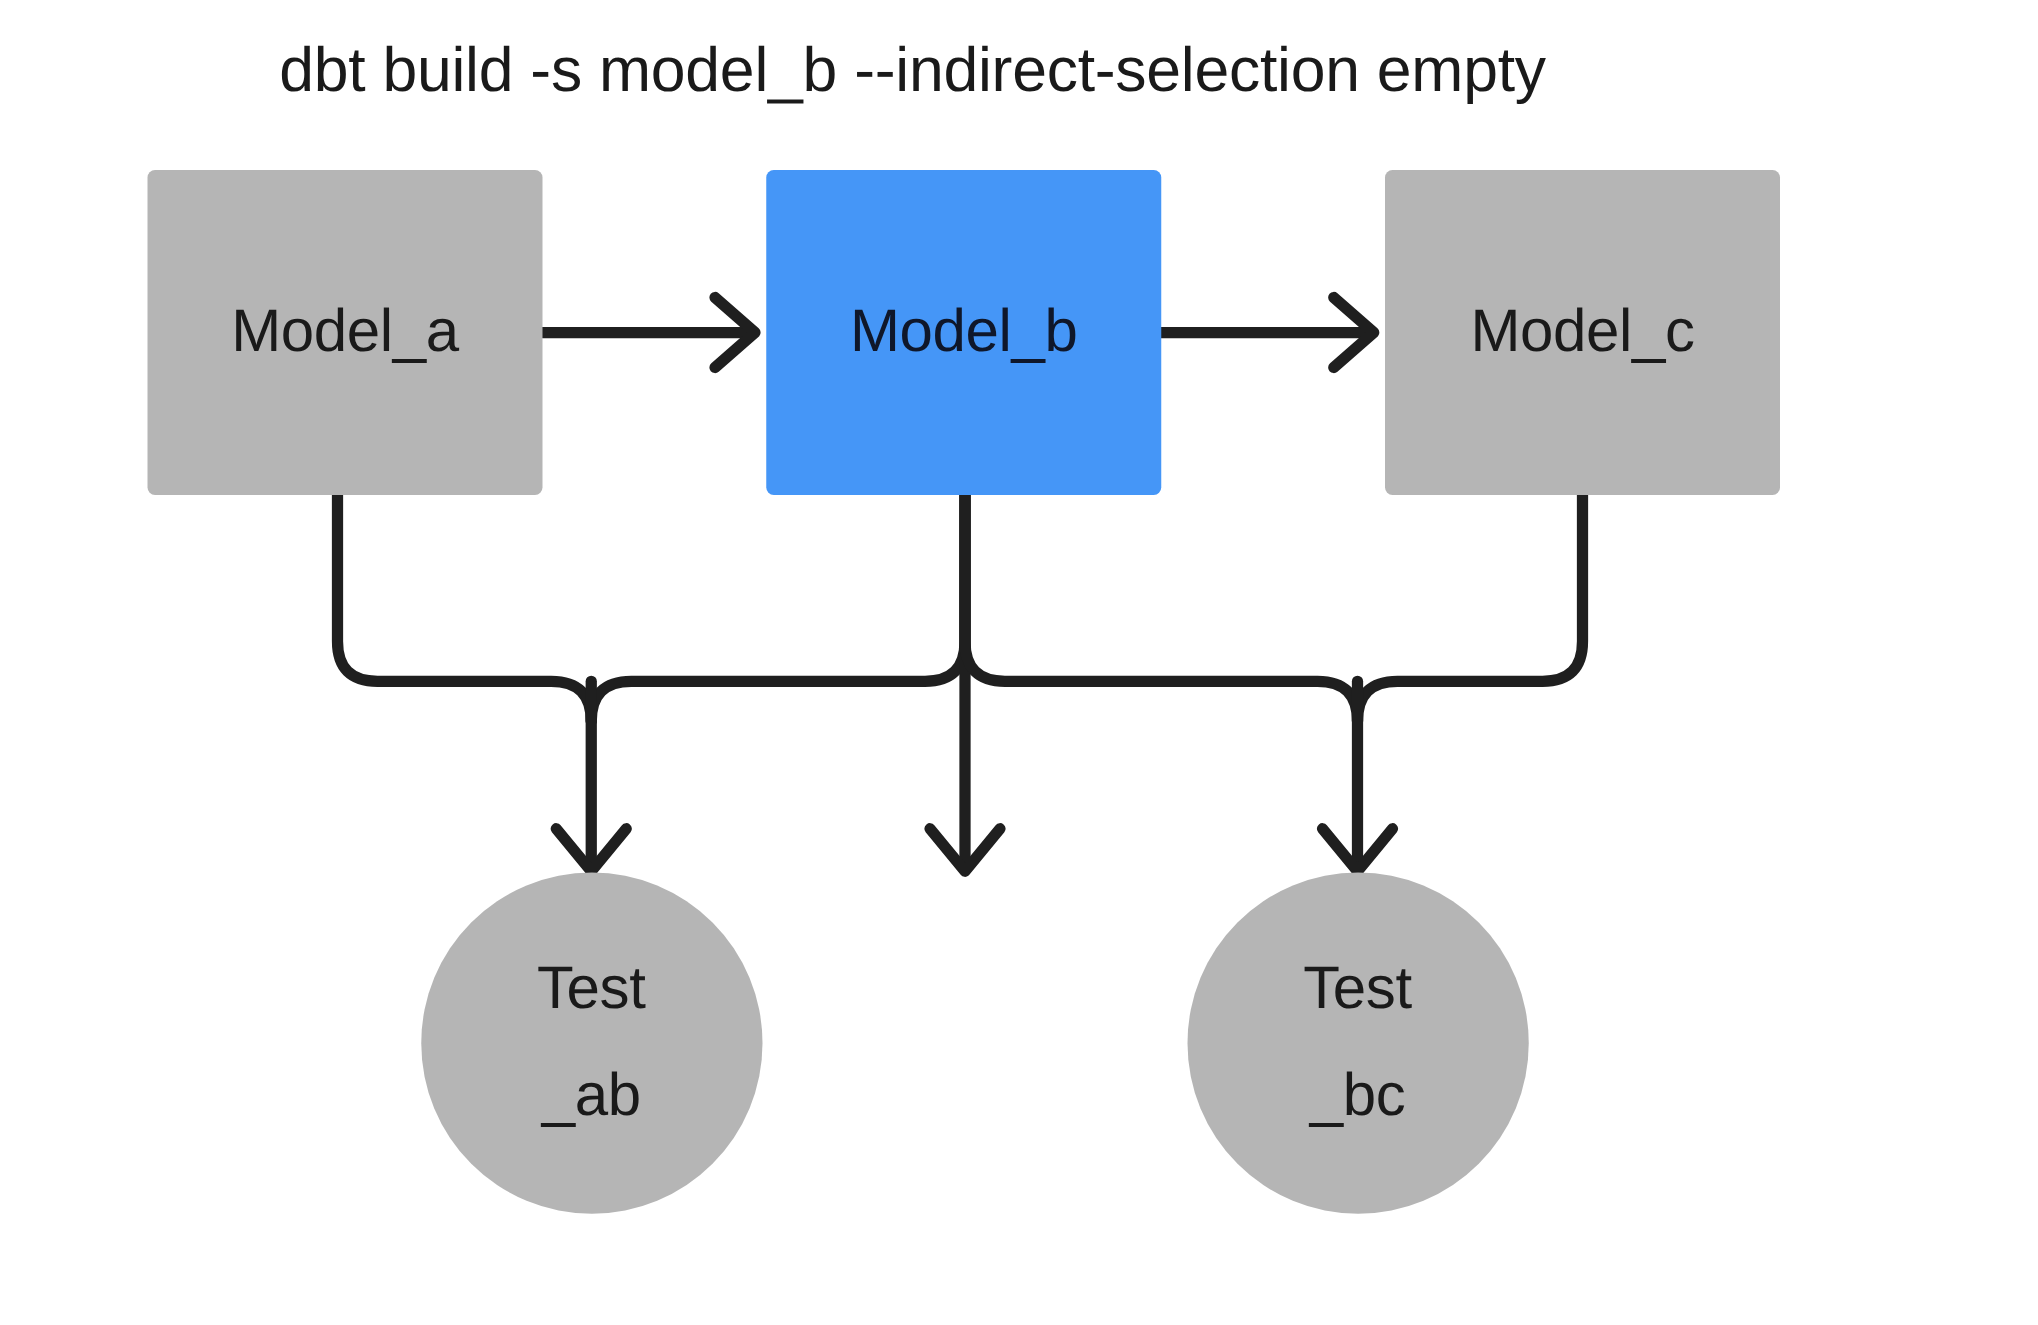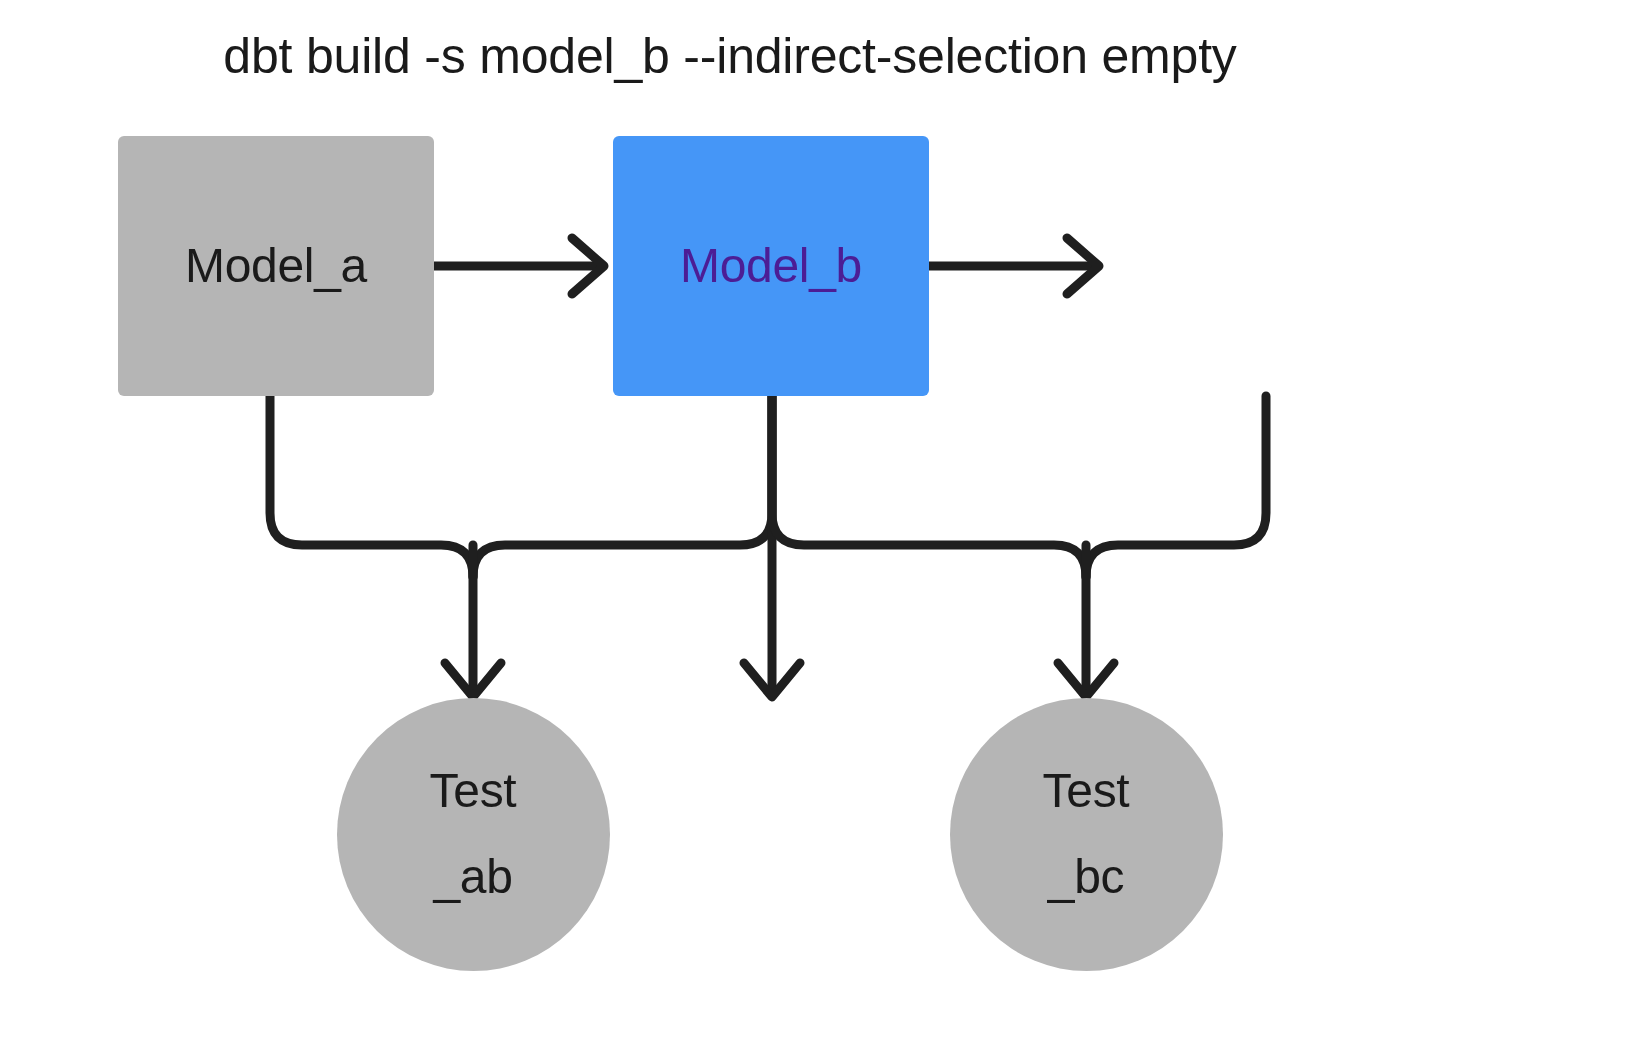--- a/index.html
+++ b/index.html
@@ -131,24 +131,27 @@
         <path d="M 1058 663 L 1086 697 L 1114 663"></path>
       </g>
 
     </g>
   </svg>
 
   <div class="node-box" id="node-model_a" style="left: 118px; top: 136px; width: 316px; height: 260px; background: rgb(181, 181, 181); color: rgb(26, 26, 26);">
     <span class="node-label">Model_a</span>
   </div>
 
-  <div class="node-box" id="node-model_b" style="left: 613px; top: 136px; width: 316px; height: 260px; background: rgb(69, 150, 247); color: #4c1d95;">
+  <div class="node-box" id="node-model_b" style="left: 613px; top: 136px; width: 316px; height: 260px; background: rgb(69, 150, 247); color: #0f172a;">
     <span class="node-label">Model_b</span>
   </div>
 
+  <div class="node-box" id="node-model_c" style="left: 1108px; top: 136px; width: 316px; height: 260px; background: rgb(181, 181, 181); color: rgb(26, 26, 26);">
+    <span class="node-label">Model_c</span>
+  </div>
 
   <div class="node-circle two-line" id="node-test_ab" style="left: 336.5px; top: 697.5px; width: 273px; height: 273px; background: rgb(181, 181, 181); color: rgb(26, 26, 26);">
     <span class="node-label">Test</span>
     <span class="node-label">_ab</span>
   </div>
 
 
   <div class="node-circle two-line" id="node-test_bc" style="left: 949.5px; top: 697.5px; width: 273px; height: 273px; background: rgb(181, 181, 181); color: rgb(26, 26, 26);">
     <span class="node-label">Test</span>
     <span class="node-label">_bc</span>

